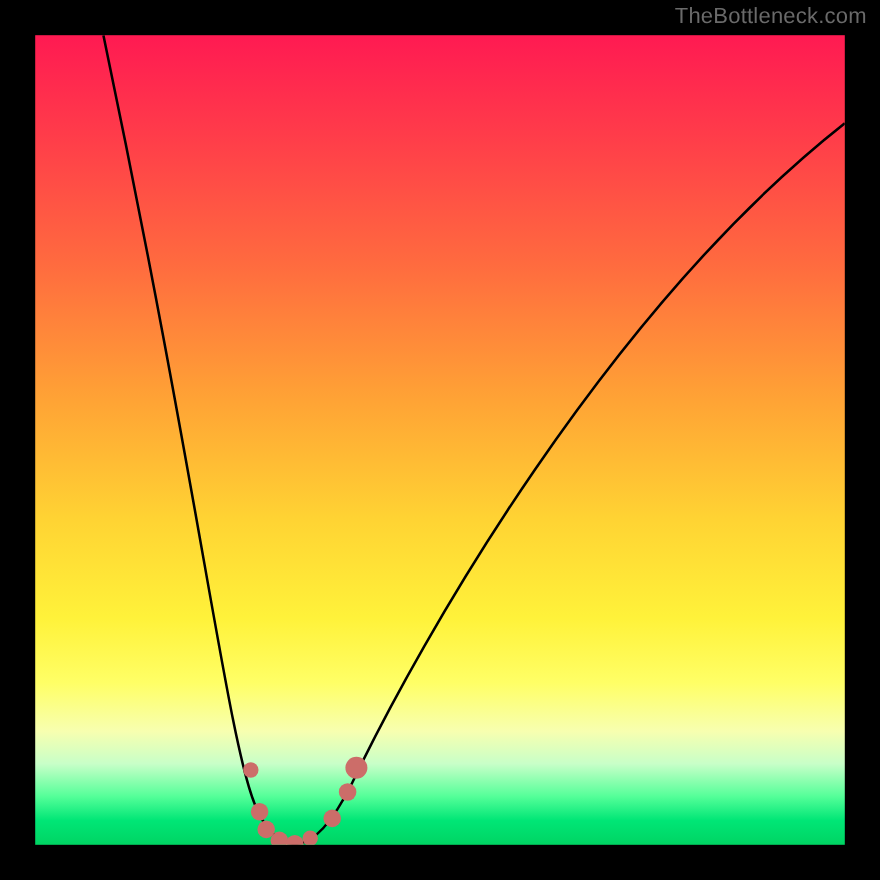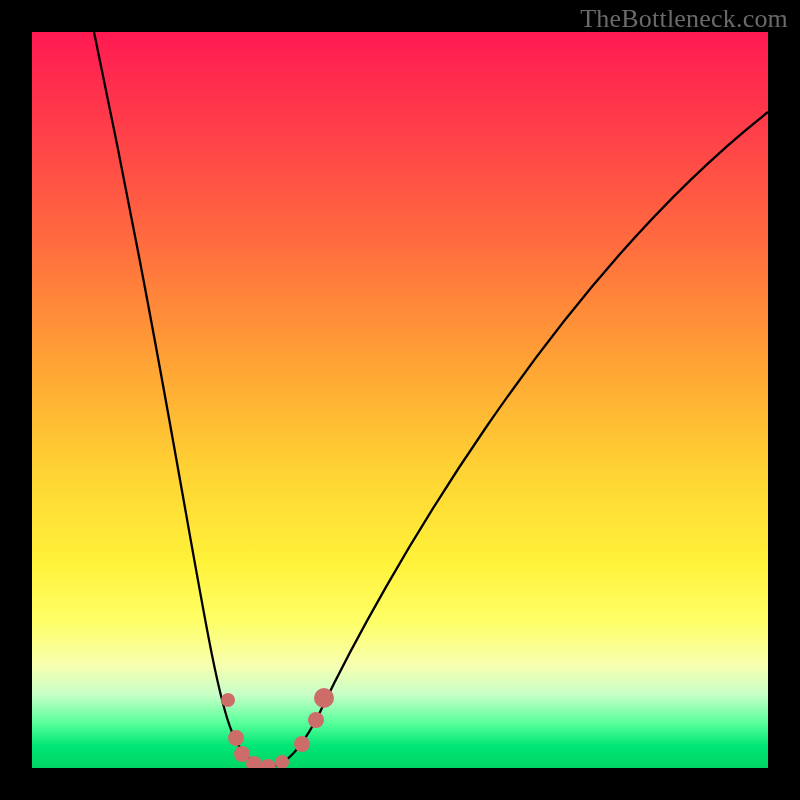--- a/index.html
+++ b/index.html
@@ -17,25 +17,24 @@
     top: 0;
     width: 800px;
     height: 800px;
     background: #000;
   }
   .watermark {
     position: absolute;
     top: 4px;
     right: 12px;
     color: #6a6a6a;
-    font-size: 26px;
+    font-size: 20px;
     font-weight: 400;
     letter-spacing: 0.2px;
     user-select: none;
-    font-family: Liberation Serif, serif;
   }
   .plot {
     position: absolute;
     left: 32px;
     top: 32px;
     width: 736px;
     height: 736px;
     background: linear-gradient(to bottom,
       #ff1a52 0%,
       #ff3b4a 12%,

